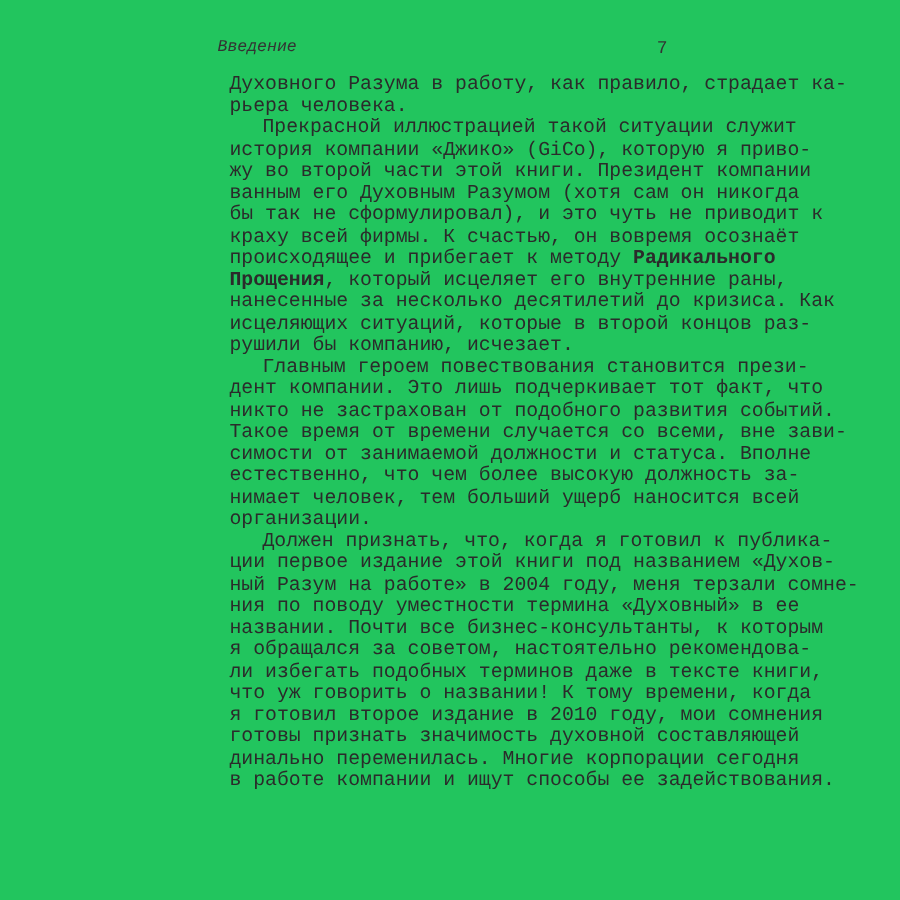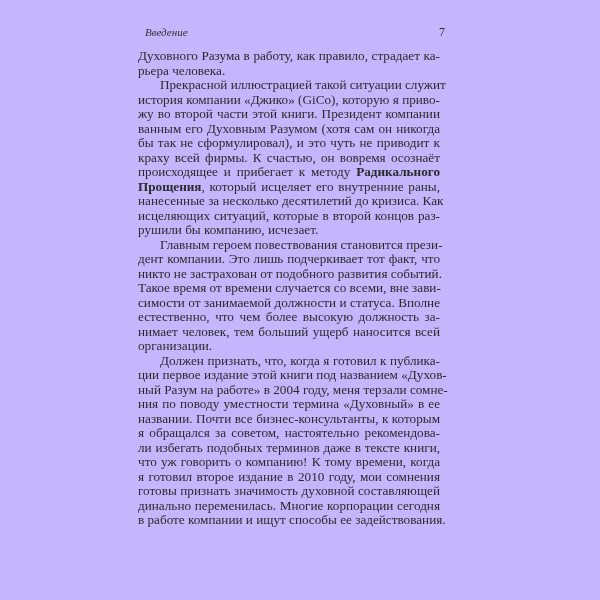--- a/index.html
+++ b/index.html
@@ -1,28 +1,28 @@
 <!DOCTYPE html>
 <html><head>
 <meta charset="utf-8">
 <style>
   html, body { margin: 0; padding: 0; }
   body {
     width: 600px; height: 600px; background: #ffffff; position: relative; overflow: hidden;
     font-family: "Liberation Serif", "DejaVu Serif", serif; color: #2a2a2a;
   }
-  .page { position: absolute; left: 0; top: 0; width: 600px; height: 600px; background: #c4b5fd; }
+  .page { position: absolute; left: 0; top: 0; width: 600px; height: 600px; background: #22c55e; font-family: Liberation Mono, monospace; }
   .running-head {
     position: absolute; left: 145px; top: 26px; width: 302px; height: 14px;
     font-size: 11px; font-style: italic; color: #333;
   }
   .running-head .title { position: absolute; left: 0; top: 0; }
   .running-head .pno { position: absolute; right: 2px; top: -1px; font-style: normal; font-size: 12px; }
   .body-text {
-    position: absolute; left: 138px; top: 49px; width: 302px;
+    position: absolute; left: 153px; top: 49px; width: 302px;
     font-size: 13.2px; line-height: 14.5px; color: #2b2b2b;
   }
   .ln {
     display: block; height: 14.5px; white-space: nowrap; text-align: justify; text-align-last: justify;
     overflow: visible;
   }
   .ln.last { text-align-last: left; }
   .ln.indent { padding-left: 22px; }
   .bold { font-weight: bold; }
 </style>
@@ -68,20 +68,20 @@
     </div>
 
     <div>
       <span class="ln indent">Должен признать, что, когда я готовил к публика-</span>
       <span class="ln">ции первое издание этой книги под названием «Духов-</span>
       <span class="ln">ный Разум на работе» в 2004 году, меня терзали сомне-</span>
       <span class="ln">ния по поводу уместности термина «Духовный» в ее</span>
       <span class="ln">названии. Почти все бизнес-консультанты, к которым</span>
       <span class="ln">я обращался за советом, настоятельно рекомендова-</span>
       <span class="ln">ли избегать подобных терминов даже в тексте книги,</span>
-      <span class="ln">что уж говорить о компанию! К тому времени, когда</span>
+      <span class="ln">что уж говорить о названии! К тому времени, когда</span>
       <span class="ln">я готовил второе издание в 2010 году, мои сомнения</span>
       <span class="ln">готовы признать значимость духовной составляющей</span>
       <span class="ln">динально переменилась. Многие корпорации сегодня</span>
       <span class="ln last">в работе компании и ищут способы ее задействования.</span>
     </div>
   </div>
 </div>
 
 </body></html>

